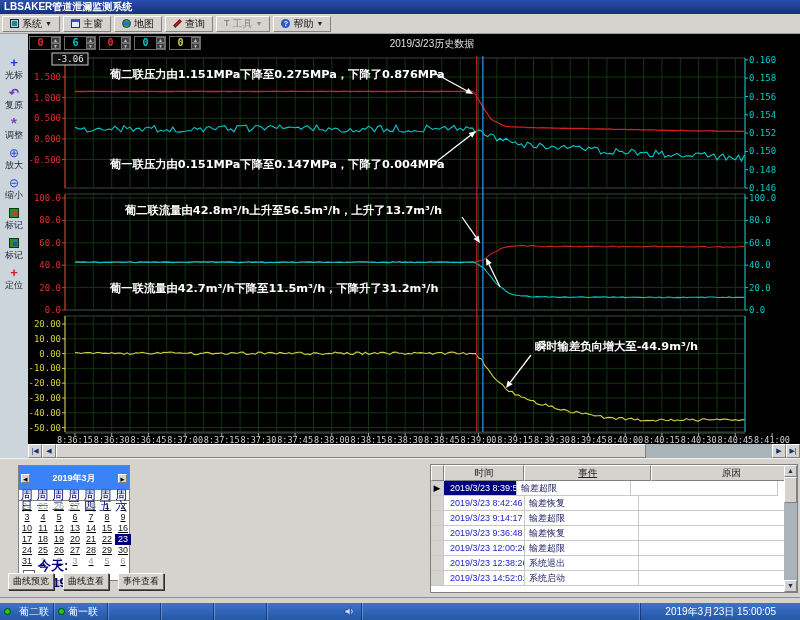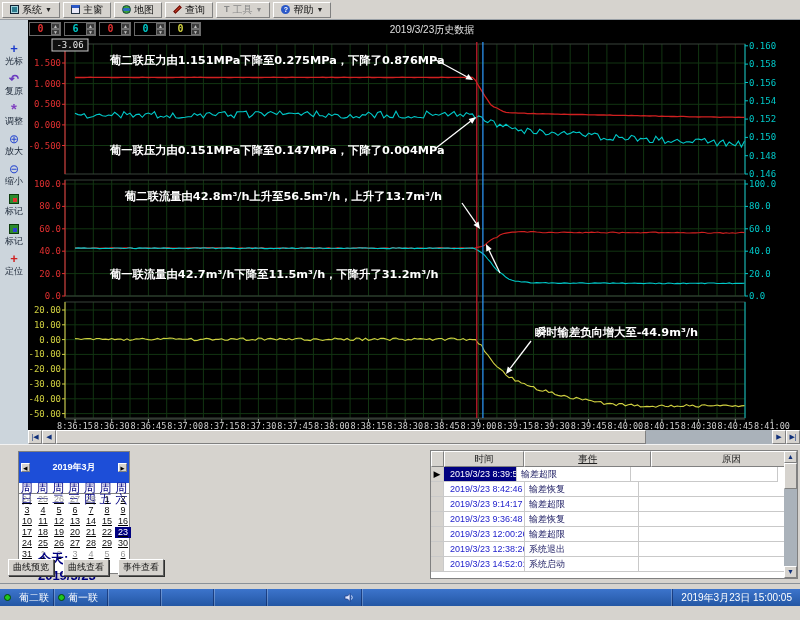--- a/index.html
+++ b/index.html
@@ -49,21 +49,21 @@
   svg{display:block;}
   
   .hscroll{position:relative;height:14px;background:#aab2ba;}
   .sbtn{position:absolute;top:0;width:14px;height:14px;background:#d6d3ce;border:1px solid;
     border-color:#ffffff #808080 #808080 #ffffff;color:#10307a;font-size:7px;line-height:12px;text-align:center;}
   .sthumb{position:absolute;left:28px;top:0;width:590px;height:14px;background:#d6d3ce;border:1px solid;
     border-color:#ffffff #808080 #808080 #ffffff;}
   
   .bottom{position:relative;height:139px;background:#d6d3ce;border-top:1px solid #f2f2f2;}
   .cal{position:absolute;left:18px;top:6px;width:112px;background:#fff;border:1px solid #808080;}
-  .cal-head{height:31px;background:#1d4ed8;color:#fff;font-size:9px;font-weight:bold;display:flex;
+  .cal-head{height:24px;background:#3b82f6;color:#fff;font-size:9px;font-weight:bold;display:flex;
     align-items:center;justify-content:space-between;padding:0 2px;}
   .cal-arrow{width:9px;height:9px;background:#d6d3ce;color:#000;font-size:5px;line-height:9px;text-align:center;
     border:1px solid;border-color:#fff #808080 #808080 #fff;}
   .cal-week{display:flex;height:11px;border-bottom:1px solid #808080;}
   .cal-week span{width:16px;font-size:12px;color:#000080;text-align:center;line-height:11px;}
   .cal-grid{display:flex;flex-wrap:wrap;width:112px;text-decoration:underline;}
   .cal-grid span{width:16px;height:11px;font-size:9px;color:#101010;text-align:center;line-height:11px;}
   .cal-grid span.m{color:#9a9a9a;}
   .cal-grid span.s{background:#000080;color:#fff;}
   .cal-today{height:13px;display:flex;align-items:center;gap:3px;padding-left:4px;}
@@ -89,27 +89,30 @@
   .et-vthumb{position:absolute;left:0;top:12px;width:13px;height:26px;background:#d6d3ce;border:1px solid;
     border-color:#ffffff #808080 #808080 #ffffff;}
   
   .edge-strip{height:6px;background:#d6d3ce;border-top:1px solid #8a9198;}
   .taskbar{height:17px;background:linear-gradient(180deg,#3c74cc,#2457a4);display:flex;align-items:center;color:#fff;}
   .tb-cell{height:17px;display:flex;align-items:center;gap:3px;padding-left:4px;
     border-right:1px solid rgba(8,28,80,.55);box-shadow:1px 0 0 rgba(255,255,255,.25);}
   .tb-dot{width:7px;height:7px;border-radius:50%;background:#1ec81e;border:1px solid #064606;}
   .tb-label{font-size:10px;}
   .tb-spacer{flex:1;height:17px;}
-  .tb-clock{height:17px;display:flex;align-items:center;padding:0 8px;font-size:10px;
+  .tb-clock{height:17px;display:flex;align-items:center;padding:0 24px;font-size:10px;
     border-left:1px solid rgba(8,28,80,.55);box-shadow:-1px 0 0 rgba(255,255,255,.25);}
 </style>
 </head>
 <body>
 
 <div class="window">
+  <div class="titlebar">
+    <span>LBSAKER管道泄漏监测系统</span>
+  </div>
   <div class="menubar" id="menubar">
       <div class="menu-item">
         <span class="mi ic-system"></span>
         <span>系统</span>
         <span class="menu-arrow">▼</span>
       </div>
       <div class="menu-item">
         <span class="mi ic-mainwin"></span>
         <span>主窗</span>
       </div>

